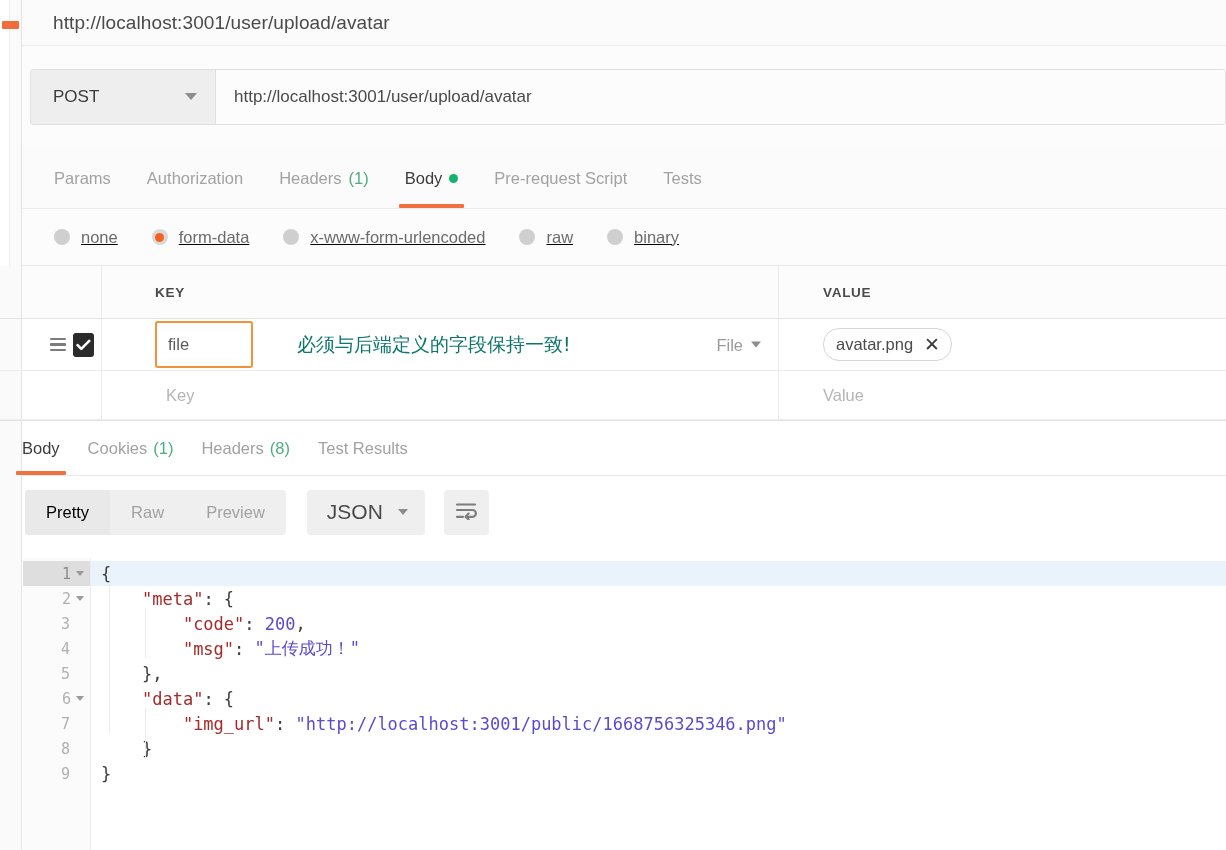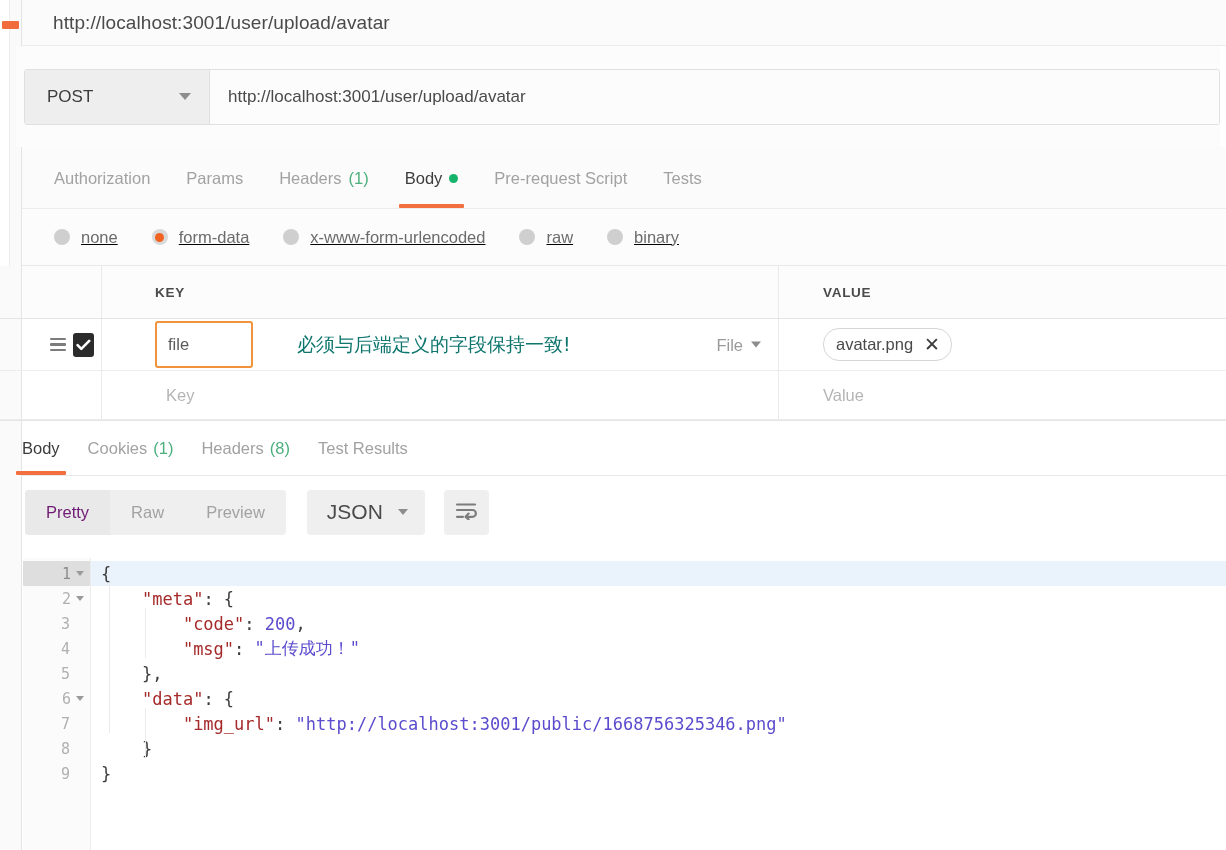--- a/index.html
+++ b/index.html
@@ -28,21 +28,21 @@
   
   .url-title-bar {
     position: absolute; left: 22px; top: 0; width: 1204px; height: 46px;
     background: #fbfbfb; border-bottom: 1px solid #ececec;
     display: flex; align-items: center; padding-left: 31px;
   }
   .url-title-text { font-size: 19px; color: #4a4a4a; letter-spacing: .1px; }
 
   
   .req-row {
-    position: absolute; left: 16px; top: 46px; width: 1204px; height: 101px;
+    position: absolute; left: 22px; top: 46px; width: 1204px; height: 101px;
     background: #fcfcfc; display: flex; align-items: center; padding: 0 0 0 8px;
   }
   .method-url-wrap {
     display: flex; width: 1196px; height: 56px; margin-left: 0px;
     border: 1px solid #e0e0e0; border-radius: 3px; background: #fff; overflow: hidden;
   }
   .method-box {
     width: 185px; background: #eeeeee; border-right: 1px solid #e0e0e0;
     display: flex; align-items: center; justify-content: space-between;
     padding: 0 18px 0 22px;
@@ -178,21 +178,21 @@
     background: #fafafa; border-right: 1px solid #e4e4e4;
   }
   .seg-group {
     margin-left: 3px; display: flex; align-items: center; height: 45px;
     background: #efefef; border-radius: 4px; overflow: hidden;
   }
   .seg {
     height: 45px; display: flex; align-items: center; padding: 0 21px;
     font-size: 16.5px; color: #a2a2a2; cursor: pointer;
   }
-  .seg.active { color: #701a75; background: #e9e9e9; }
+  .seg.active { color: #000000; background: #e9e9e9; }
   .json-select {
     margin-left: 21px; height: 45px; display: flex; align-items: center; gap: 15px;
     padding: 0 17px 0 20px; background: #efefef; border-radius: 4px; cursor: pointer;
   }
   .json-select-label { font-size: 21px; color: #4a4a4a; }
   .wrap-btn {
     margin-left: 19px; width: 45px; height: 45px; background: #efefef; border-radius: 4px;
     display: flex; align-items: center; justify-content: center; cursor: pointer;
   }
 
@@ -255,24 +255,24 @@
         <span class="caret-down"></span>
       </div>
       <div class="url-box">
         <span class="url-box-text">http://localhost:3001/user/upload/avatar</span>
       </div>
     </div>
   </div>
 
   <div class="req-tabs" id="req-tabs">
       <div class="rtab">
+        <span>Params</span>
+      </div>
+      <div class="rtab">
         <span>Authorization</span>
-      </div>
-      <div class="rtab">
-        <span>Params</span>
       </div>
       <div class="rtab">
         <span>Headers</span>
         <span class="tab-count">(1)</span>
       </div>
       <div class="rtab active">
         <span>Body</span>
         <span class="green-dot"></span>
       </div>
       <div class="rtab">

